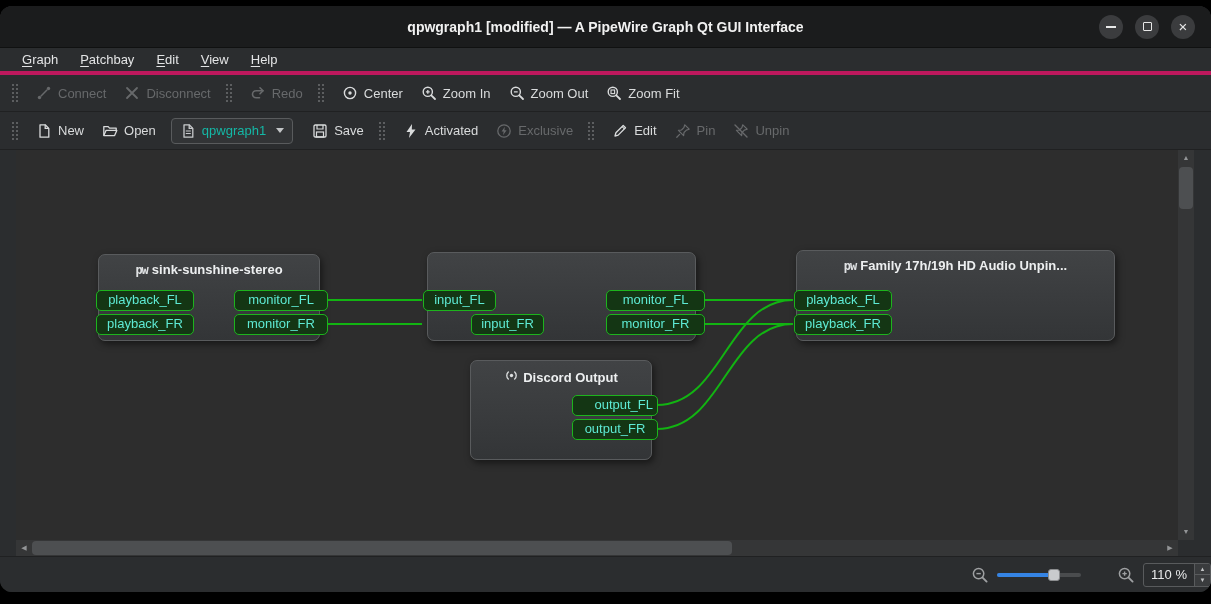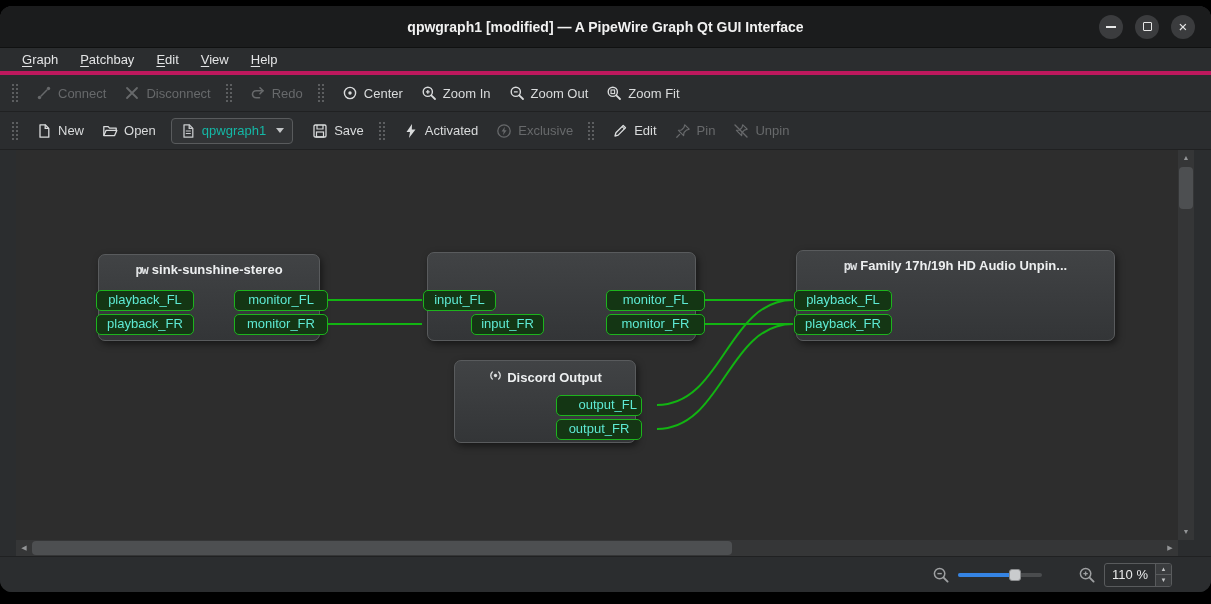--- a/index.html
+++ b/index.html
@@ -80,21 +80,21 @@
   
   .vscroll { position:absolute; left:1178px; top:144px; width:16px; height:390px; background:#353637; }
   .hscroll { position:absolute; left:16px; top:534px; width:1162px; height:16px; background:#353637; }
   .sb-arrow { position:absolute; color:#939597; font-size:7px; line-height:16px; width:16px; text-align:center; }
   .v-thumb { position:absolute; left:1px; width:14px; top:17px; height:42px; background:#4d4f51; border-radius:4px; }
   .h-thumb { position:absolute; top:1px; height:14px; left:16px; width:700px; background:#4d4f51; border-radius:4px; }
   
   .statusbar {
     position:absolute; left:0; top:550px; width:100%; height:36px; background:#2b2d2f;
     border-top:1px solid #202122; display:flex; align-items:center; justify-content:flex-end;
-    padding-right:39px; color:#9b9d9f;
+    color:#9b9d9f;
   }
   .status-icon { width:18px; height:18px; display:inline-flex; }
   .status-icon svg { width:18px; height:18px; }
   .slider { position:relative; width:84px; height:16px; margin:0 36px 0 8px; }
   .slider-track { position:absolute; left:0; top:6px; width:100%; height:4px; background:#4a4c4e; border-radius:2px; }
   .slider-fill { position:absolute; left:0; top:6px; width:56px; height:4px; background:#3584e4; border-radius:2px; }
   .slider-handle { position:absolute; left:51px; top:2px; width:12px; height:12px; background:#c9cbcd; border:1px solid #8b8d8f; border-radius:3px; }
   .spinbox {
     display:flex; align-items:stretch; height:24px; margin-left:8px;
     background:#2b2d2f; border:1px solid #595b5d; border-radius:3px; overflow:hidden;
@@ -349,21 +349,21 @@
 
     <div class="node" style="left:780px; top:100px; width:319px; height:91px;">
       <div class="node-head">
         <span class="node-icon pw-glyph">pw</span>
         <span class="node-title">Family 17h/19h HD Audio Unpin...</span>
       </div>
       <div class="port in" style="left:-3px; top:39px; width:98px;">playback_FL</div>
       <div class="port in" style="left:-3px; top:63px; width:98px;">playback_FR</div>
     </div>
 
-    <div class="node" style="left:438px; top:210px; width:182px; height:83px;">
+    <div class="node" style="left:454px; top:210px; width:182px; height:100px;">
       <div class="node-head">
         <span class="node-icon">
           <svg viewBox="0 0 16 16">
               <circle cx="8" cy="8" r="1.8" fill="#dcdedf"></circle>
               <path d="M4.6 4.2 a5.2 5.2 0 0 0 0 7.6 M11.4 4.2 a5.2 5.2 0 0 1 0 7.6" stroke="#dcdedf" stroke-width="1.4" fill="none" stroke-linecap="round"></path>
             </svg>
         </span>
         <span class="node-title">Discord Output</span>
       </div>
       <div class="port out" style="left:101px; top:34px; width:86px;text-align:right;">output_FL</div>

